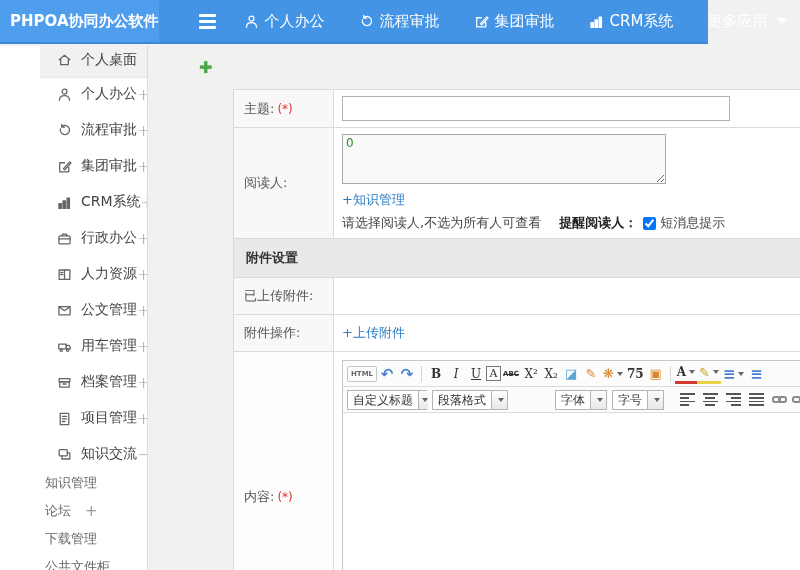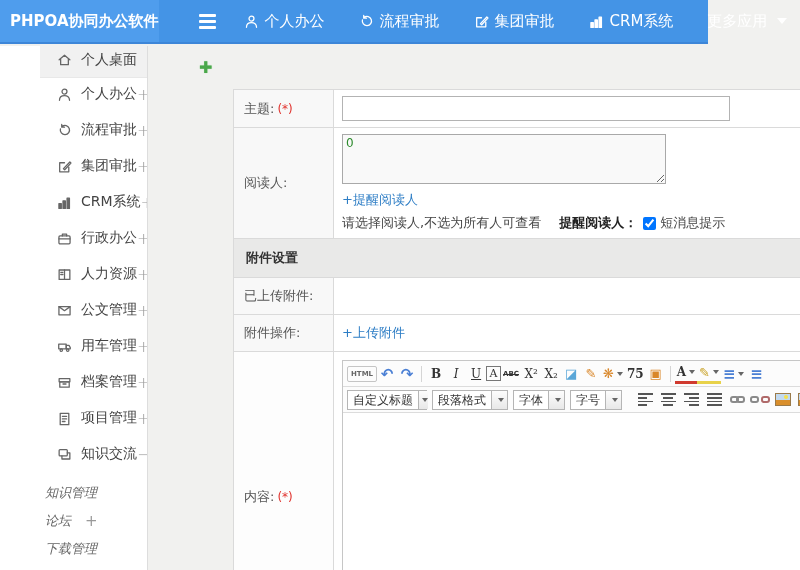--- a/index.html
+++ b/index.html
@@ -17,21 +17,21 @@
   .caret-down { width:0; height:0; border-left:5px solid transparent; border-right:5px solid transparent; border-top:6px solid #fff; margin-left:4px; }
 
   
   .sidebar { position:absolute; top:46px; left:0; bottom:0; width:148px; background:#fff; border-right:1px solid #ddd; overflow:hidden; }
   .side-item { height:36px; display:flex; align-items:center; padding:0 14px 4px 17px; color:#444; font-size:14px; cursor:pointer;margin-left:40px; }
   .side-item.active { height:32px; background:#f1f1f1; border-bottom:1px solid #e8e8e8; }
   .side-item .s-icon { width:17px; margin-right:9px; color:#666; display:flex; align-items:center; }
   .side-item .s-label { flex:1; white-space:nowrap; }
   .side-item .s-expand { color:#999; font-size:16px; font-weight:300; }
   .side-sub { }
-  .side-subitem { height:28px; display:flex; align-items:flex-end; padding:0 14px 0 45px; color:#666; font-size:13px; cursor:pointer;font-style:italic; }
+  .side-subitem { height:28px; display:flex; align-items:flex-start; padding:0 14px 0 45px; color:#666; font-size:13px; cursor:pointer; }
   .side-subitem .s-label { margin-right:14px; }
   .side-subitem .s-expand { color:#999; font-size:15px; }
 
   
   .main { position:absolute; top:46px; left:149px; right:0; bottom:0; background:#f1f1ef; padding:12px 0 0 50px; }
   .page-title { display:flex; align-items:center; color:#17375e; font-size:17px; font-weight:bold; }
   .plus-icon { color:#4aa74a; font-size:16px; margin-right:2px; text-shadow:0 0 1px #9ed89e; }
 
   
   table.form { border-collapse:collapse; margin:12px 0 0 34px; width:700px; background:#fff; border-top:1px solid #d2d2d2; border-left:1px solid #a9c2da; }
@@ -298,21 +298,21 @@
       </td>
     </tr>
 
     <tr>
       <td class="lbl">
         <span>阅读人:</span>
       </td>
       <td class="val">
         <textarea class="readers" style="">0</textarea>
         <div class="readers-linkrow">
-          <a class="blue-link">+提醒阅读人</a>
+          <a class="blue-link">+知识管理</a>
         </div>
         <div class="readers-hintrow">
           <span>请选择阅读人,不选为所有人可查看</span>
           <span class="remind">提醒阅读人：</span>
           <input type="checkbox" checked="" style="">
           <span>短消息提示</span>
         </div>
       </td>
     </tr>
 
@@ -371,21 +371,21 @@
                   <span class="sel-btn">
                     <span class="ed-caret"></span>
                   </span>
                 </span>
                 <span class="ed-select" style="width: 92px;">
                   <span class="sel-label">段落格式</span>
                   <span class="sel-btn">
                     <span class="ed-caret"></span>
                   </span>
                 </span>
-                <span class="ed-select" style="width: 98px;">
+                <span class="ed-select" style="width: 98px; margin-left: 42px;">
                   <span class="sel-label">字体</span>
                   <span class="sel-btn">
                     <span class="ed-caret"></span>
                   </span>
                 </span>
                 <span class="ed-select" style="width: 98px;">
                   <span class="sel-label">字号</span>
                   <span class="sel-btn">
                     <span class="ed-caret"></span>
                   </span>

